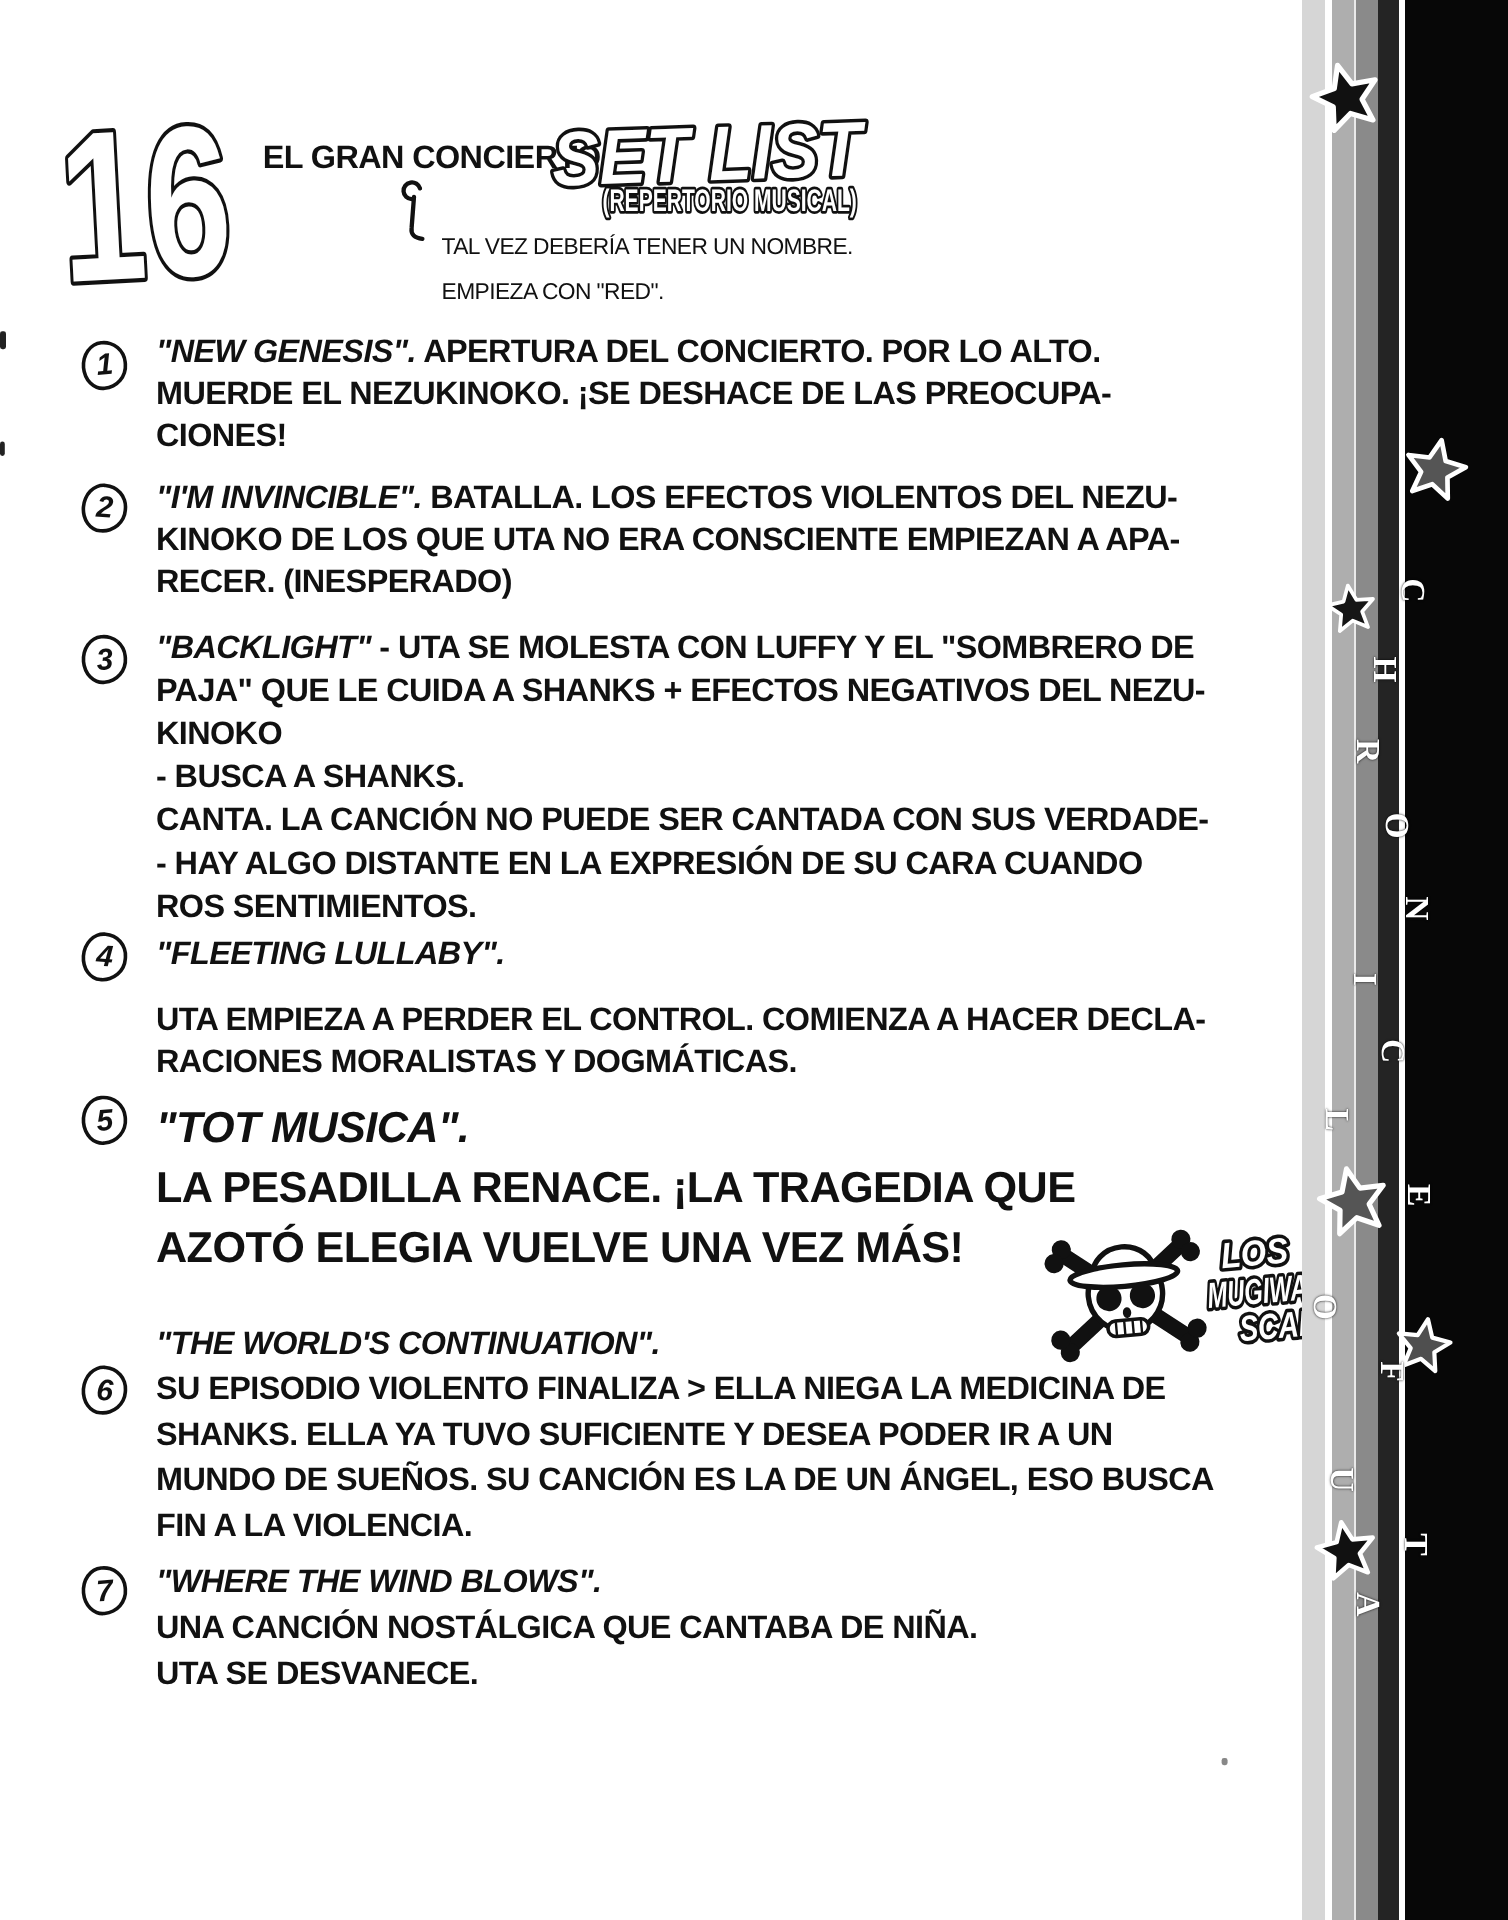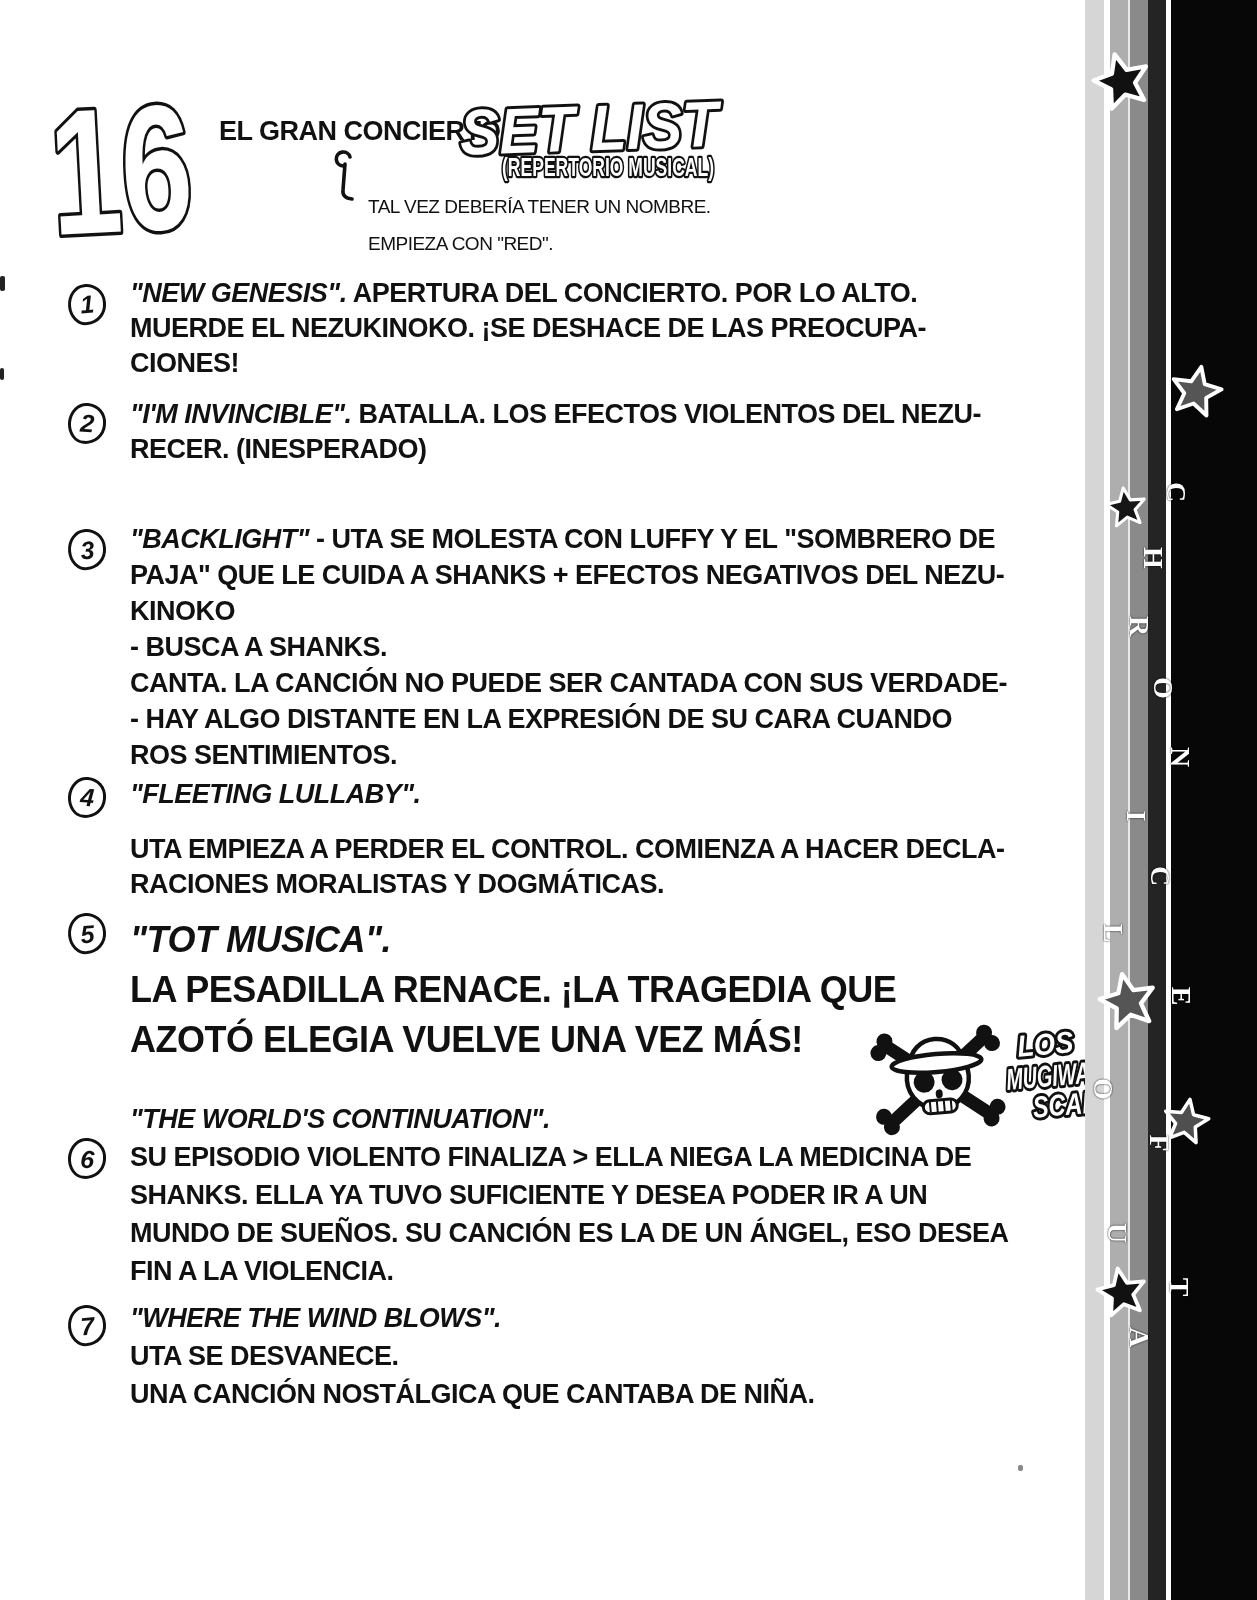--- a/index.html
+++ b/index.html
@@ -75,20 +75,21 @@
   <div id="setlist">
       <div class="item" style="top: 276px; line-height: 35px;">
         <div class="num-circle" style="top: 8px; transform: rotate(-5deg);">1</div>
         <div class="line"><span class="song">"NEW GENESIS".</span> APERTURA DEL CONCIERTO. POR LO ALTO.</div>
         <div class="line">MUERDE EL NEZUKINOKO. ¡SE DESHACE DE LAS PREOCUPA-</div>
         <div class="line">CIONES!</div>
       </div>
       <div class="item" style="top: 397px; line-height: 35px;">
         <div class="num-circle" style="top: 6px; transform: rotate(4deg);">2</div>
         <div class="line"><span class="song">"I'M INVINCIBLE".</span> BATALLA. LOS EFECTOS VIOLENTOS DEL NEZU-</div>
+        <div class="line">KINOKO DE LOS QUE UTA NO ERA CONSCIENTE EMPIEZAN A APA-</div>
         <div class="line">RECER. (INESPERADO)</div>
       </div>
       <div class="item" style="top: 521px; line-height: 36px;">
         <div class="num-circle" style="top: 8px; transform: rotate(-5deg);">3</div>
         <div class="line"><span class="song">"BACKLIGHT"</span> - UTA SE MOLESTA CON LUFFY Y EL "SOMBRERO DE</div>
         <div class="line">PAJA" QUE LE CUIDA A SHANKS + EFECTOS NEGATIVOS DEL NEZU-</div>
         <div class="line">KINOKO</div>
         <div class="line">- BUSCA A SHANKS.</div>
         <div class="line">CANTA. LA CANCIÓN NO PUEDE SER CANTADA CON SUS VERDADE-</div>
         <div class="line">- HAY ALGO DISTANTE EN LA EXPRESIÓN DE SU CARA CUANDO</div>
@@ -104,28 +105,28 @@
         <div class="num-circle" style="top: -2px; transform: rotate(-5deg);">5</div>
         <div class="line"><span class="song">"TOT MUSICA".</span></div>
         <div class="line">LA PESADILLA RENACE. ¡LA TRAGEDIA QUE</div>
         <div class="line">AZOTÓ ELEGIA VUELVE UNA VEZ MÁS!</div>
       </div>
       <div class="item" style="top: 1100px; line-height: 38px;">
         <div class="num-circle" style="top: 38px; transform: rotate(4deg);">6</div>
         <div class="line"><span class="song">"THE WORLD'S CONTINUATION".</span></div>
         <div class="line">SU EPISODIO VIOLENTO FINALIZA &gt; ELLA NIEGA LA MEDICINA DE</div>
         <div class="line">SHANKS. ELLA YA TUVO SUFICIENTE Y DESEA PODER IR A UN</div>
-        <div class="line">MUNDO DE SUEÑOS. SU CANCIÓN ES LA DE UN ÁNGEL, ESO DESEA</div>
+        <div class="line">MUNDO DE SUEÑOS. SU CANCIÓN ES LA DE UN ÁNGEL, ESO BUSCA</div>
         <div class="line">FIN A LA VIOLENCIA.</div>
       </div>
       <div class="item" style="top: 1299px; line-height: 38px;">
         <div class="num-circle" style="top: 6px; transform: rotate(-5deg);">7</div>
         <div class="line"><span class="song">"WHERE THE WIND BLOWS".</span></div>
+        <div class="line">UNA CANCIÓN NOSTÁLGICA QUE CANTABA DE NIÑA.</div>
         <div class="line">UTA SE DESVANECE.</div>
-        <div class="line">UNA CANCIÓN NOSTÁLGICA QUE CANTABA DE NIÑA.</div>
       </div>
     </div>
 
   <svg id="watermark" width="270" height="140" viewBox="0 0 270 140">
     <g transform="rotate(-5 135 70)">
       <g>
 
         <g stroke="#111" stroke-width="13" stroke-linecap="round">
           <line x1="44" y1="32" x2="136" y2="104"></line>
           <line x1="136" y1="32" x2="44" y2="104"></line>

